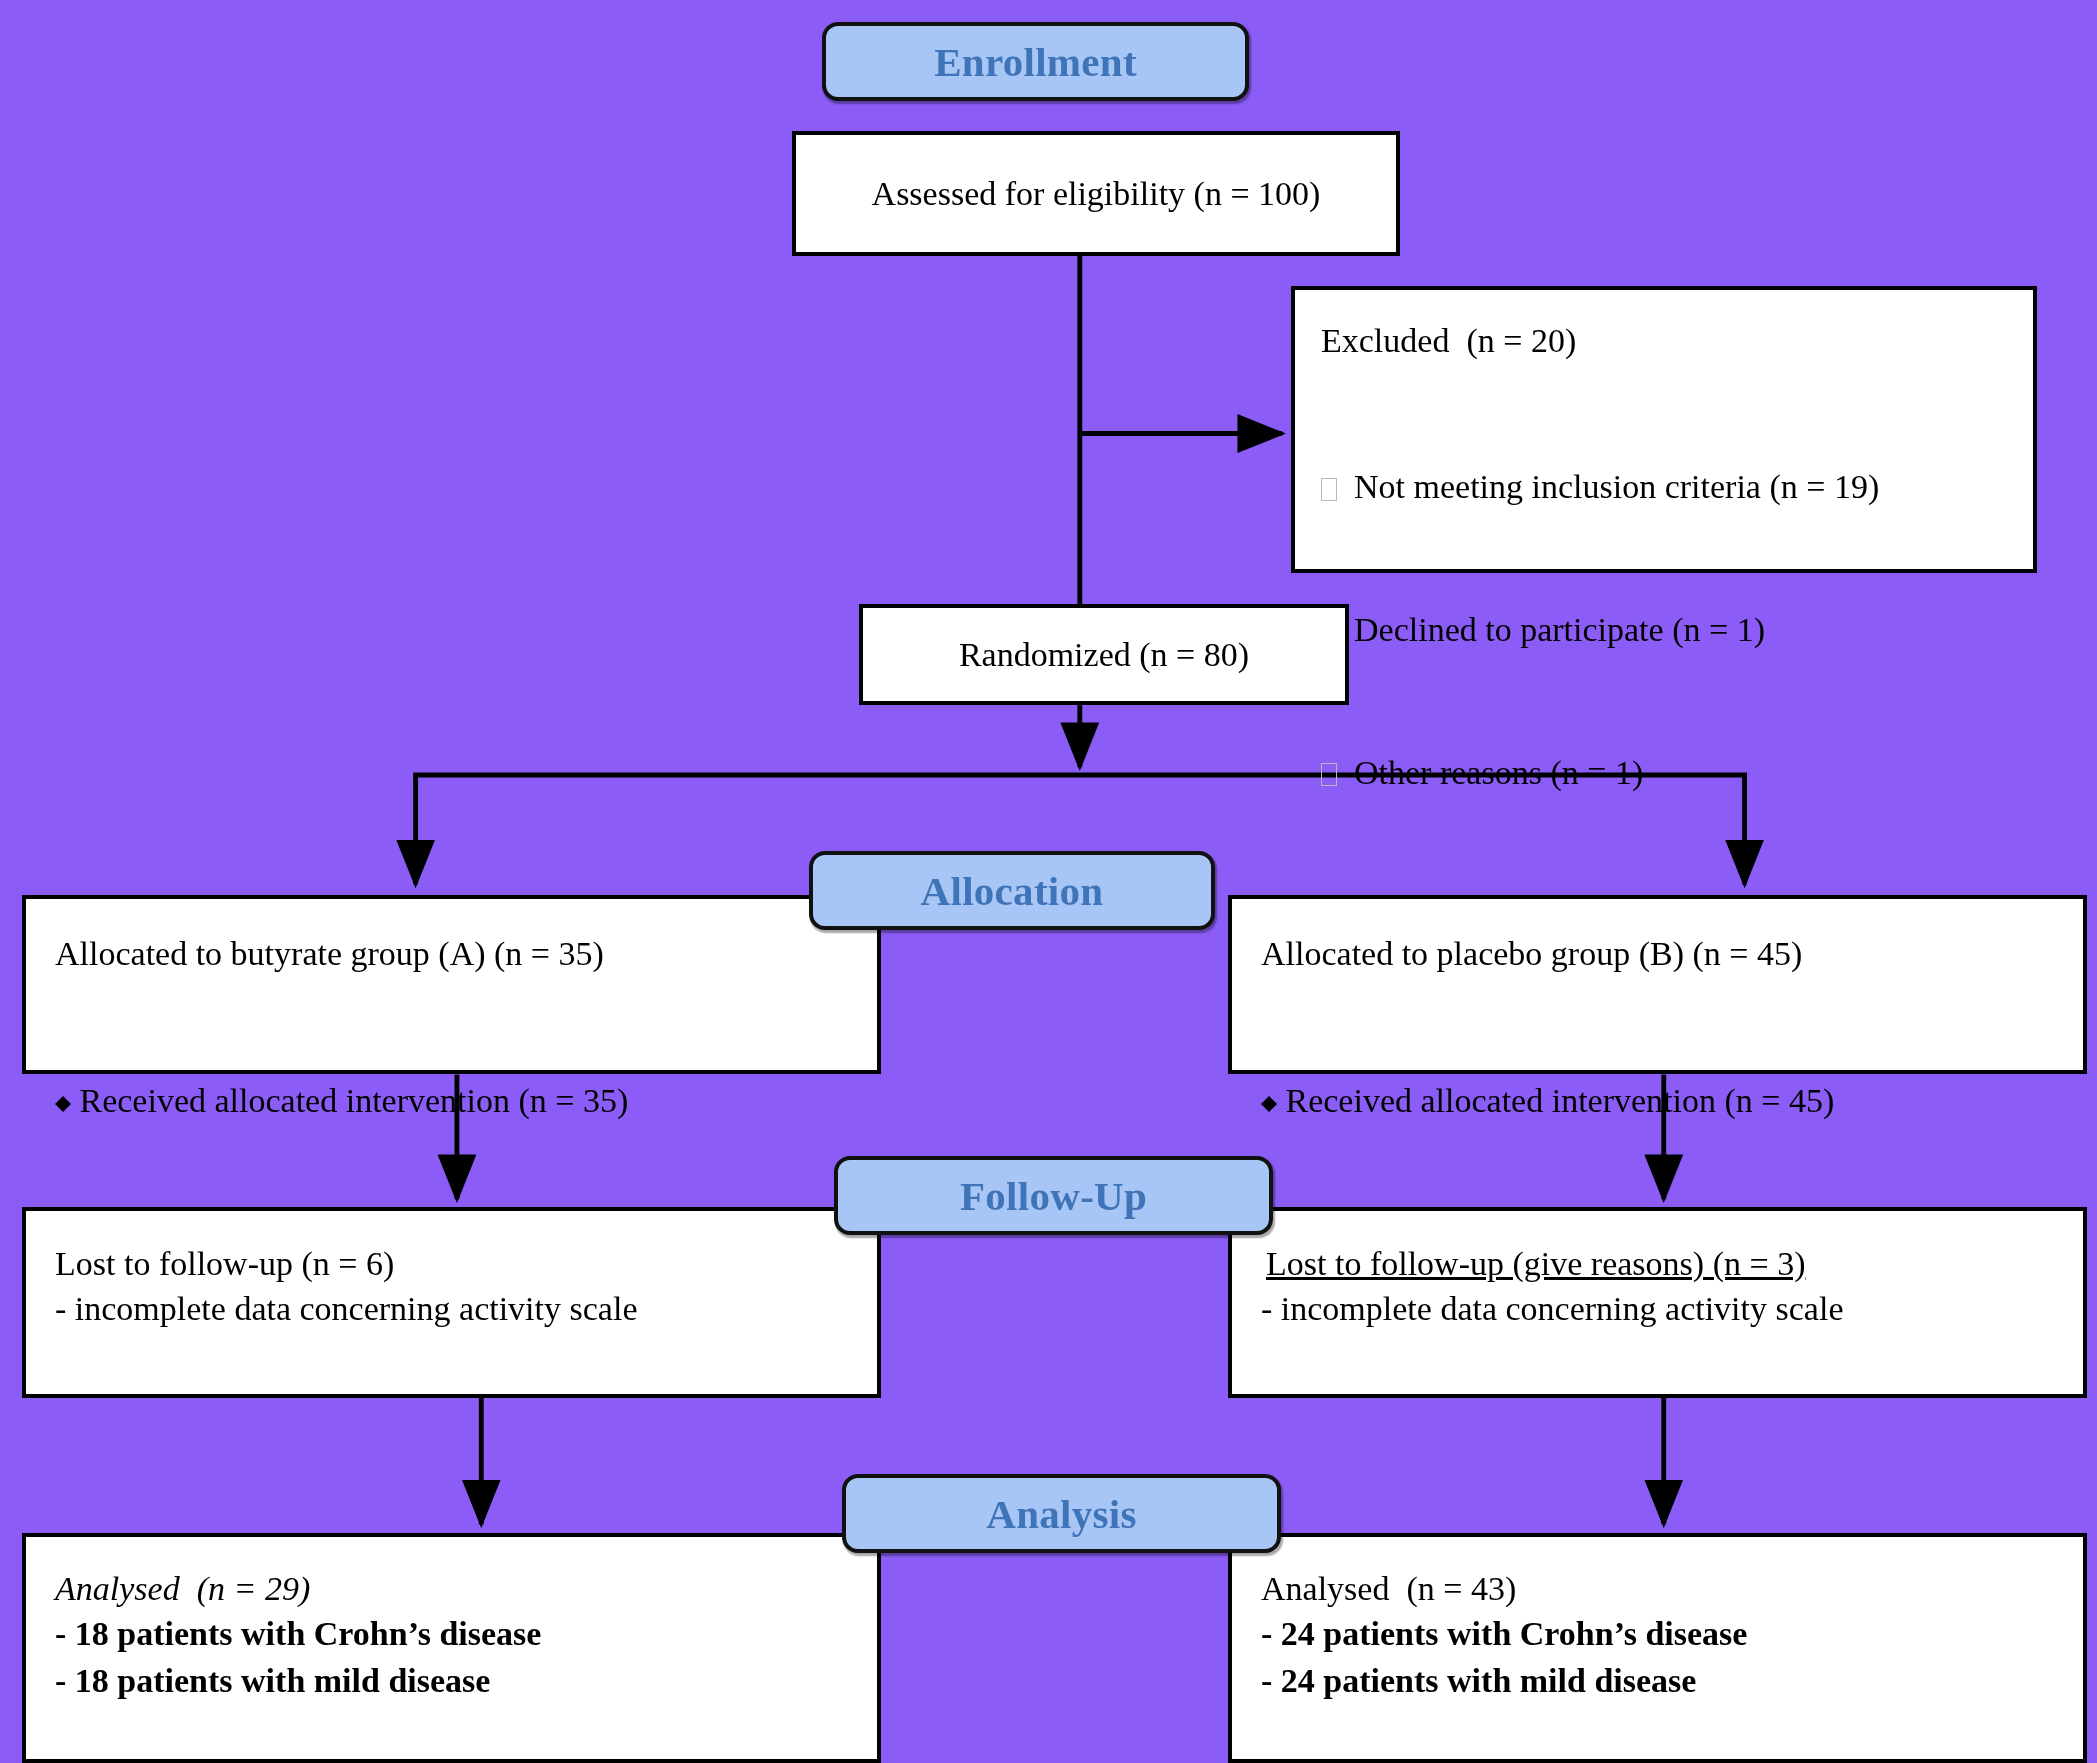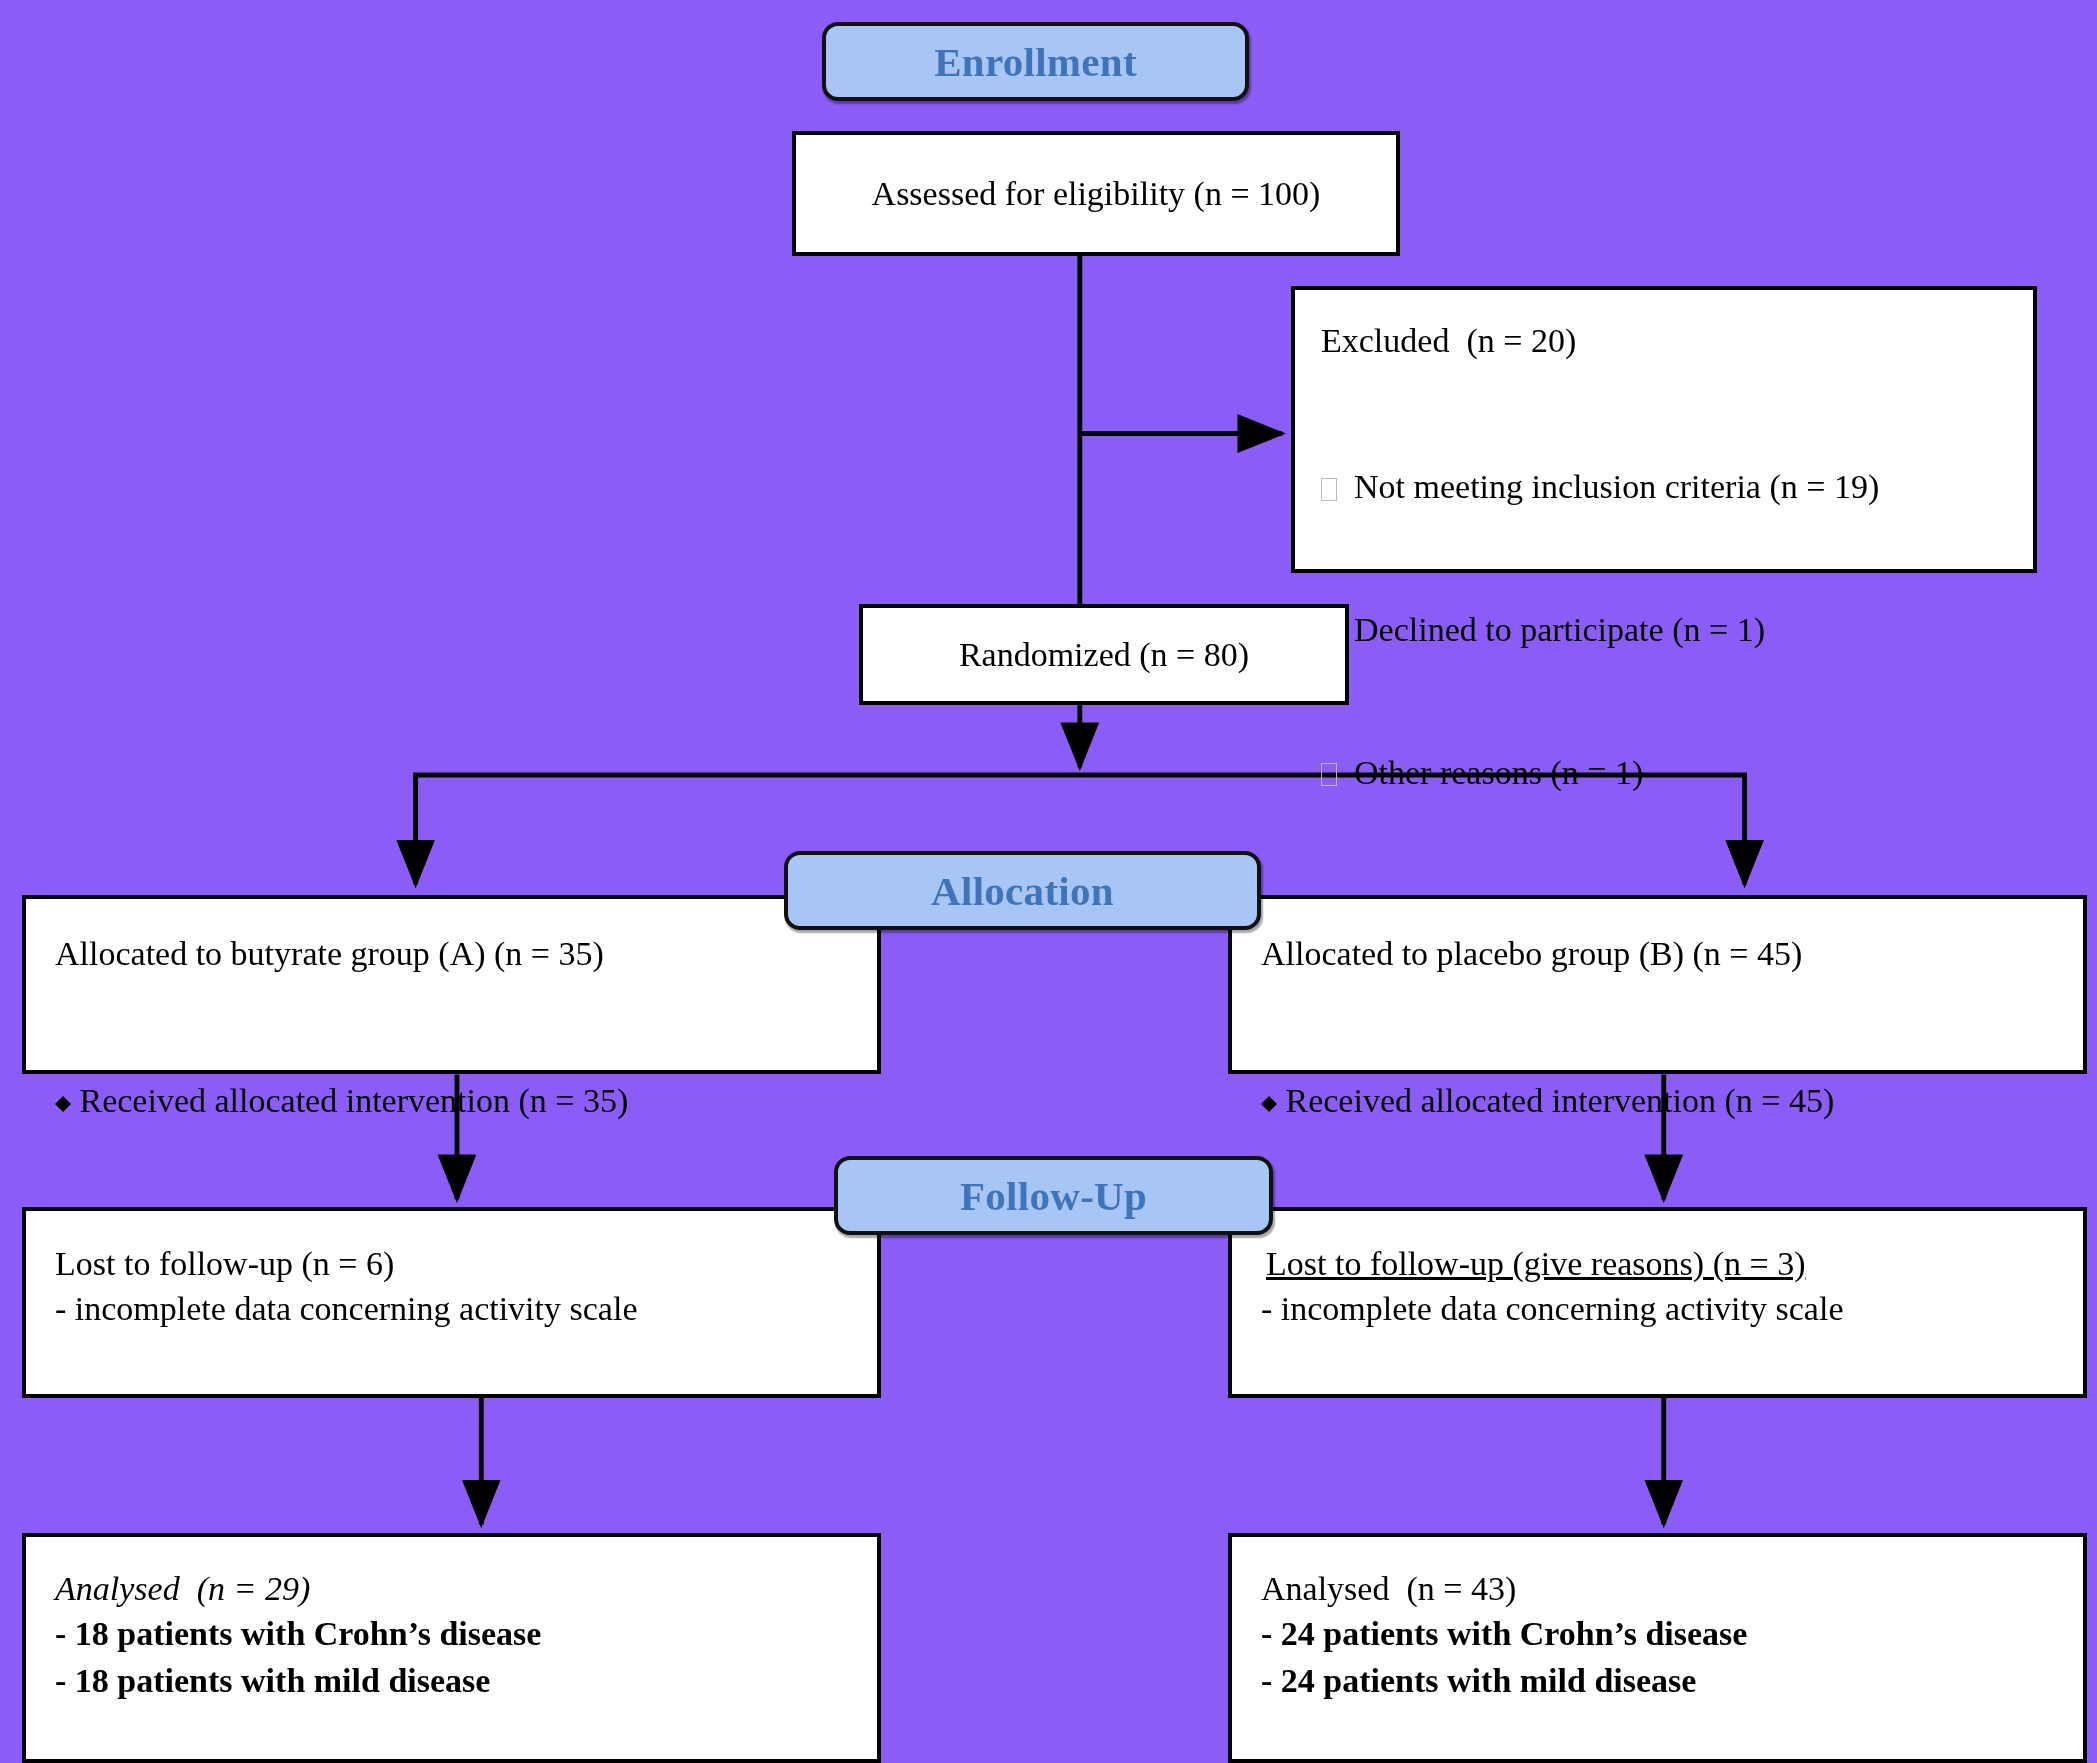--- a/index.html
+++ b/index.html
@@ -143,21 +143,21 @@
   <div class="node-text" style="left:55px; top:991px; width:814px;">
     <span class="bullet-row"><span class="diamond-bullet"></span><span>Received allocated intervention (n = 35)</span></span>
   </div>
 
   <div class="node" style="left:1228px; top:895px; width:859px; height:179px;"></div>
   <div class="node-text" style="left:1261px; top:932px; width:808px;">Allocated to placebo group (B) (n = 45)</div>
   <div class="node-text" style="left:1261px; top:991px; width:814px;">
     <span class="bullet-row"><span class="diamond-bullet"></span><span>Received allocated intervention (n = 45)</span></span>
   </div>
 
-  <div class="stage-pill" style="left:784px; top:851px; width:477px; height:79px;">
+  <div class="stage-pill" style="left:809px; top:851px; width:406px; height:79px;">
     <span>Allocation</span>
   </div>
 
   <div class="node" style="left:22px; top:1207px; width:859px; height:191px;"></div>
   <div class="node-text" style="left:55px; top:1242px; width:808px;">Lost to follow-up (n = 6)</div>
   <div class="node-text" style="left:55px; top:1287px; width:814px;">- incomplete data concerning activity scale</div>
 
   <div class="node" style="left:1228px; top:1207px; width:859px; height:191px;"></div>
   <div class="node-text" style="left:1266px; top:1242px; width:808px;text-decoration:underline;">Lost to follow-up (give reasons) (n = 3)</div>
   <div class="node-text" style="left:1261px; top:1287px; width:814px;">- incomplete data concerning activity scale</div>
@@ -169,15 +169,18 @@
   <div class="node" style="left:22px; top:1533px; width:859px; height:230px;"></div>
   <div class="node-text" style="left:55px; top:1567px; width:808px;font-style:italic;">Analysed  (n = 29)</div>
   <div class="node-text bold-row" style="left:55px; top:1612px; width:814px;">- 18 patients with Crohn’s disease</div>
   <div class="node-text bold-row" style="left:55px; top:1659px; width:814px;">- 18 patients with mild disease</div>
 
   <div class="node" style="left:1228px; top:1533px; width:859px; height:230px;"></div>
   <div class="node-text" style="left:1261px; top:1567px; width:808px;">Analysed  (n = 43)</div>
   <div class="node-text bold-row" style="left:1261px; top:1612px; width:814px;">- 24 patients with Crohn’s disease</div>
   <div class="node-text bold-row" style="left:1261px; top:1659px; width:814px;">- 24 patients with mild disease</div>
 
+  <div class="stage-pill" style="left:842px; top:1474px; width:439px; height:79px;">
+    <span>Analysis</span>
+  </div>
 
 </div>
 
 
 </body></html>

